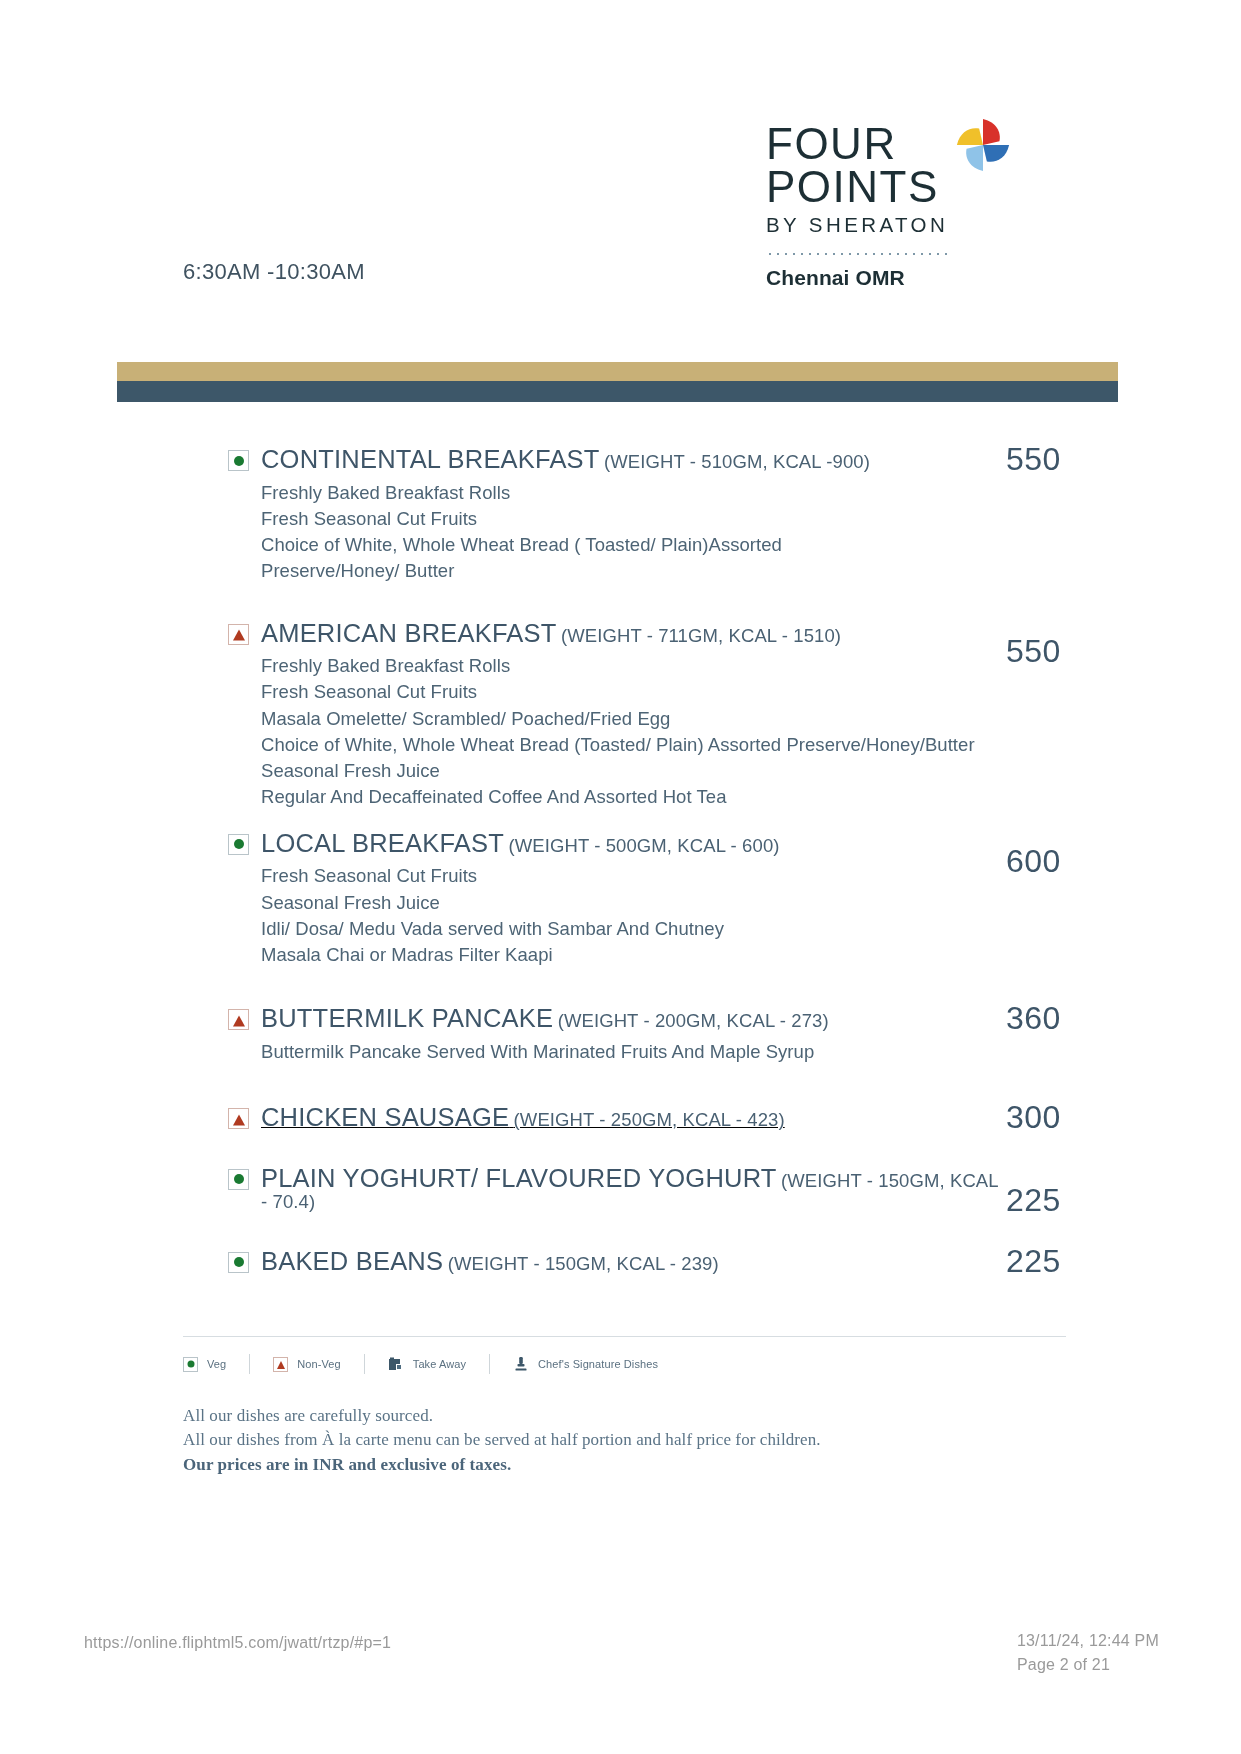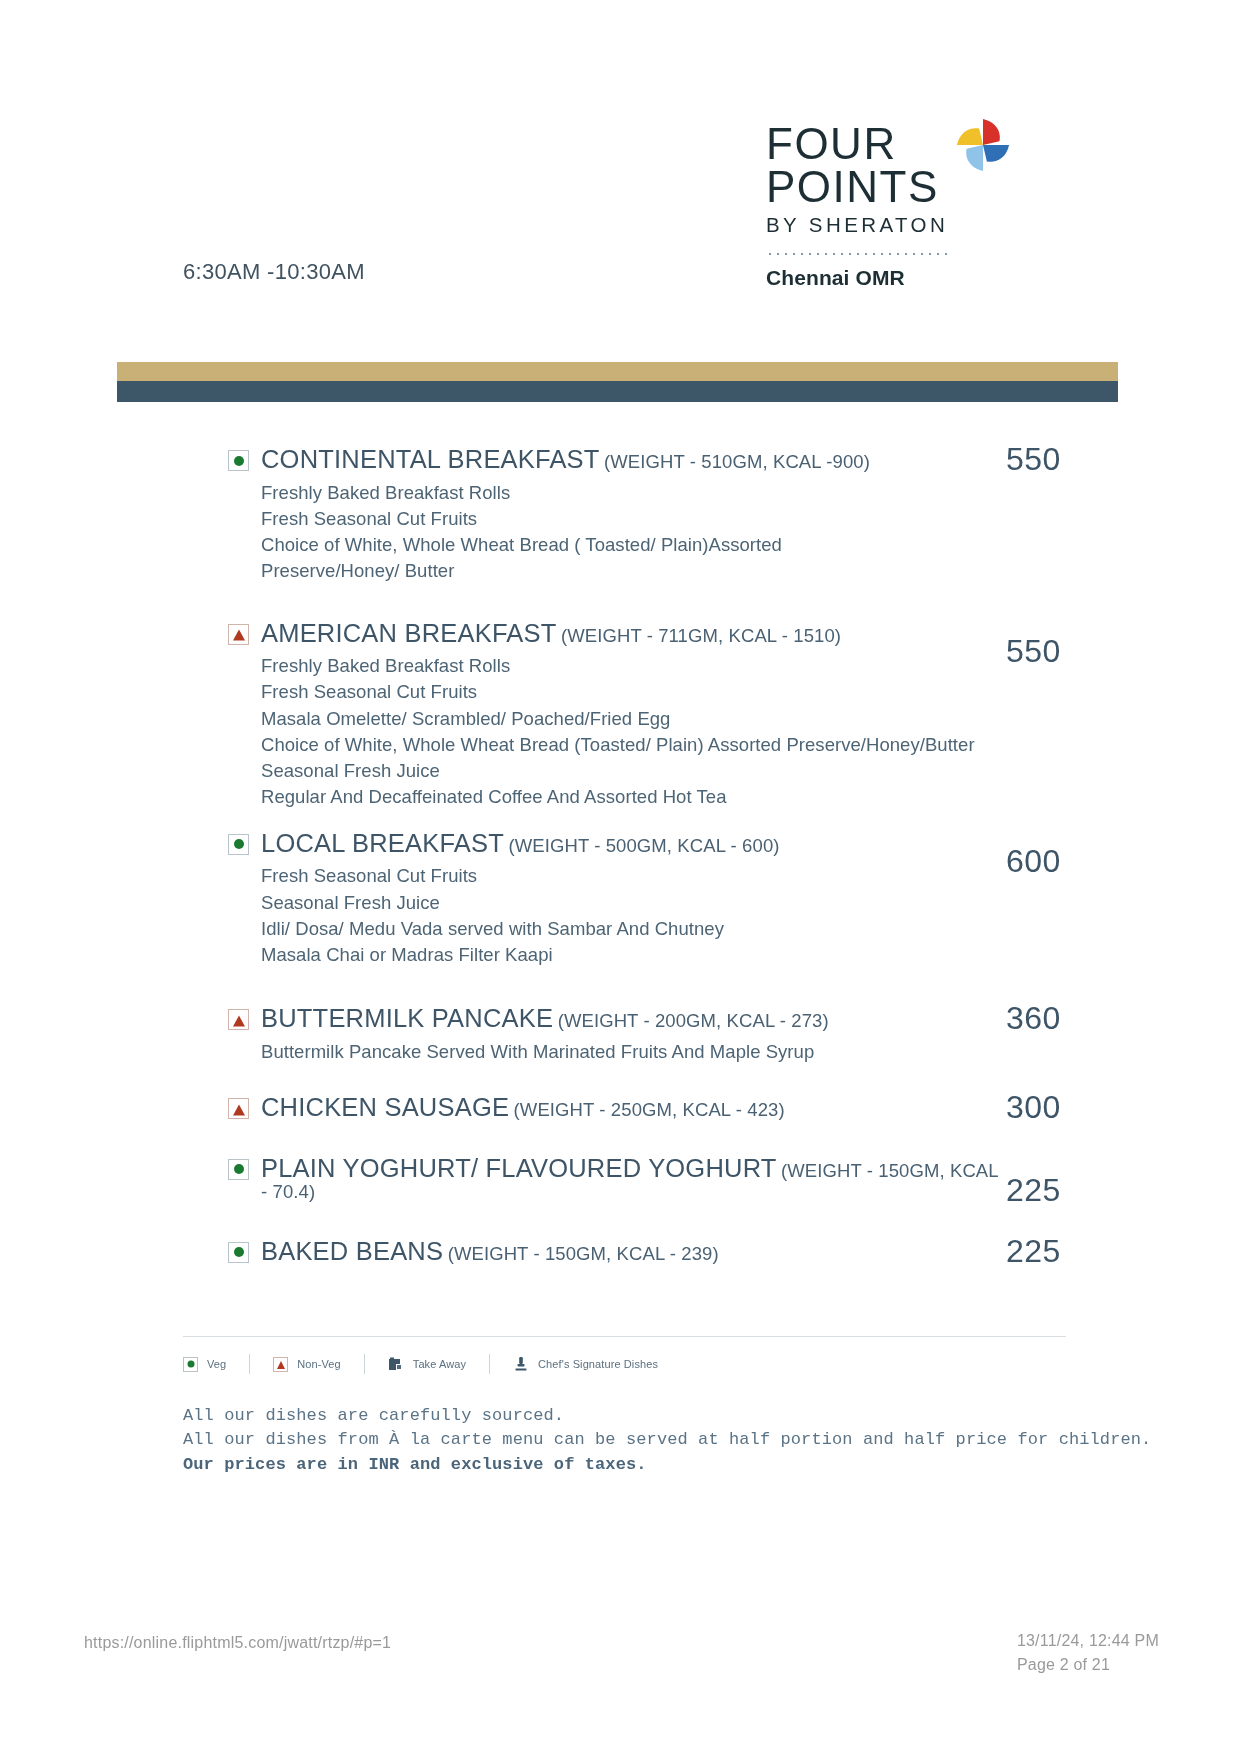--- a/index.html
+++ b/index.html
@@ -220,21 +220,21 @@
     font-size: 32px;
     color: #3e5568;
     letter-spacing: 0.5px;
   }
 
   
   .gap-a  { margin-top: 0px; }
   .gap-b  { margin-top: 34px; }
   .gap-c  { margin-top: 18px; }
   .gap-d  { margin-top: 36px; }
-  .gap-e  { margin-top: 28px; }
+  .gap-e  { margin-top: 38px; text-decoration: underline; }
   .gap-f  { margin-top: 32px; }
   .gap-g  { margin-top: 34px; }
 
   .price-lower { top: 14px; }
   .price-mid   { top: 18px; }
 
   
   .bottom-rule {
     position: absolute;
     left: 183px;
@@ -302,21 +302,21 @@
     flex: 0 0 auto;
   }
 
   
   .notes {
     position: absolute;
     left: 183px;
     top: 1404px;
   }
   .note-line {
-    font-family: Liberation Mono, monospace;
+    font-family: Liberation Serif, serif;
     font-size: 17px;
     color: #5a7386;
     line-height: 1.43;
     letter-spacing: 0.1px;
     white-space: nowrap;
   }
   .note-line.bold { font-weight: bold; color: #4b657a; }
 
   
   .print-footer-left {

